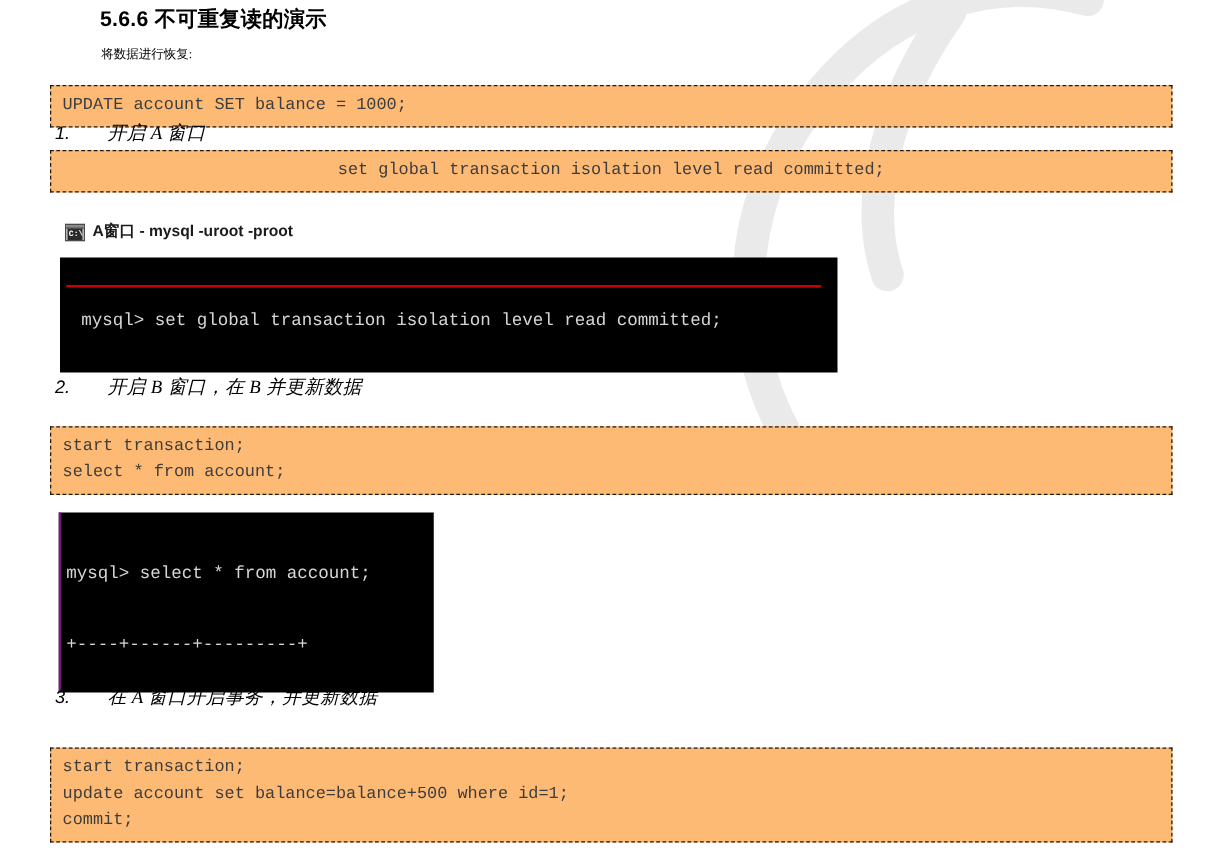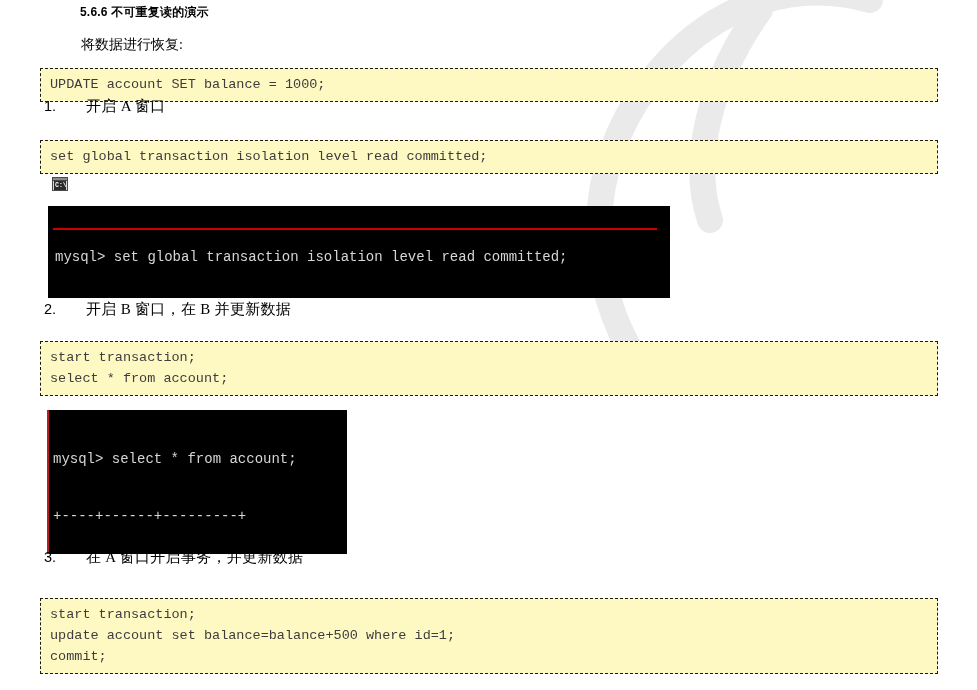--- a/index.html
+++ b/index.html
@@ -33,52 +33,53 @@
     position: relative;
     z-index: 2;
   }
 
   
   .h-sec {
     position: absolute;
     left: 80px;
     top: 4px;
     font-family: "Liberation Sans", "DejaVu Sans", sans-serif;
-    font-size: 12px;
+    font-size: 17px;
     font-weight: bold;
     letter-spacing: 0.2px;
     white-space: nowrap;
   }
   .para {
     position: absolute;
     left: 81px;
     top: 36px;
-    font-size: 14px;
+    font-size: 10px;
     white-space: nowrap;
   }
   .listitem {
     position: absolute;
     font-size: 15px;
     white-space: nowrap;
+    font-style: italic;
   }
   .listitem .num {
     display: inline-block;
     width: 42px;
     font-family: "Liberation Sans", "DejaVu Sans", sans-serif;
     font-size: 14.5px;
   }
   .listitem .txt { letter-spacing: 0.3px; }
 
   
   .codeblock {
     position: absolute;
     left: 40px;
     width: 898px;
     box-sizing: border-box;
-    background: #fef9c3;
+    background: #fdba74;
     border: 1px dashed #1a1a1a;
     font-family: "Liberation Mono", "DejaVu Sans Mono", monospace;
     font-size: 13.5px;
     color: #3d3d3d;
     padding: 5px 9px 6px 9px;
     line-height: 21px;
     white-space: pre;
   }
 
   
@@ -141,38 +142,38 @@
   }
   .terminal .tline { display: block; height: 19px; }
 
   #terminal-a {
     left: 48px;
     top: 206px;
     width: 622px;
     height: 88px;
     padding: 4px 0 0 0;
   }
-  #terminal-a .tline { padding-left: 7px; }
+  #terminal-a .tline { padding-left: 17px; }
   .underline-cmd {
     position: absolute;
     left: 53px;
     top: 228px;
     width: 604px;
     height: 2px;
     background: #cc0000;
     z-index: 3;
   }
 
   #terminal-b {
     left: 47px;
     top: 410px;
     width: 300px;
     height: 144px;
     padding: 2px 0 0 0;
-    border-left: 2px solid #b91c1c;
+    border-left: 2px solid #701a75;
     box-sizing: border-box;
   }
   #terminal-b .tline { padding-left: 4px; }
 </style>
 </head>
 <body>
 
 <div class="watermark">
   <svg width="620" height="520" viewBox="0 0 620 520" xmlns="http://www.w3.org/2000/svg">
     <g fill="none" stroke="#eaeaea" stroke-width="26" stroke-linecap="round">
@@ -191,27 +192,28 @@
   <div class="h-sec">5.6.6 不可重复读的演示</div>
 
   <div class="para">将数据进行恢复:</div>
 
   <div class="codeblock" style="top:68px;">UPDATE account SET balance = 1000;</div>
 
   <div class="listitem" style="left:44px; top:97px;">
     <span class="num">1.</span><span class="txt">开启 A 窗口</span>
   </div>
 
-  <div class="codeblock" style="top:140px;">set global transaction isolation level read committed;</div>
+  <div class="codeblock" style="top:120px;text-align:center;">set global transaction isolation level read committed;</div>
 
   <div class="console-caption">
     <span class="cmd-icon">
       <span class="bar"></span>
       <span class="glyph">C:\.</span>
     </span>
+    <span>A窗口 - mysql  -uroot -proot</span>
   </div>
 
   <div class="terminal" id="terminal-a">
     <span class="tline">mysql&gt; set global transaction isolation level read committed;</span>
     
     
     
   </div>
   <div class="underline-cmd"></div>
 

